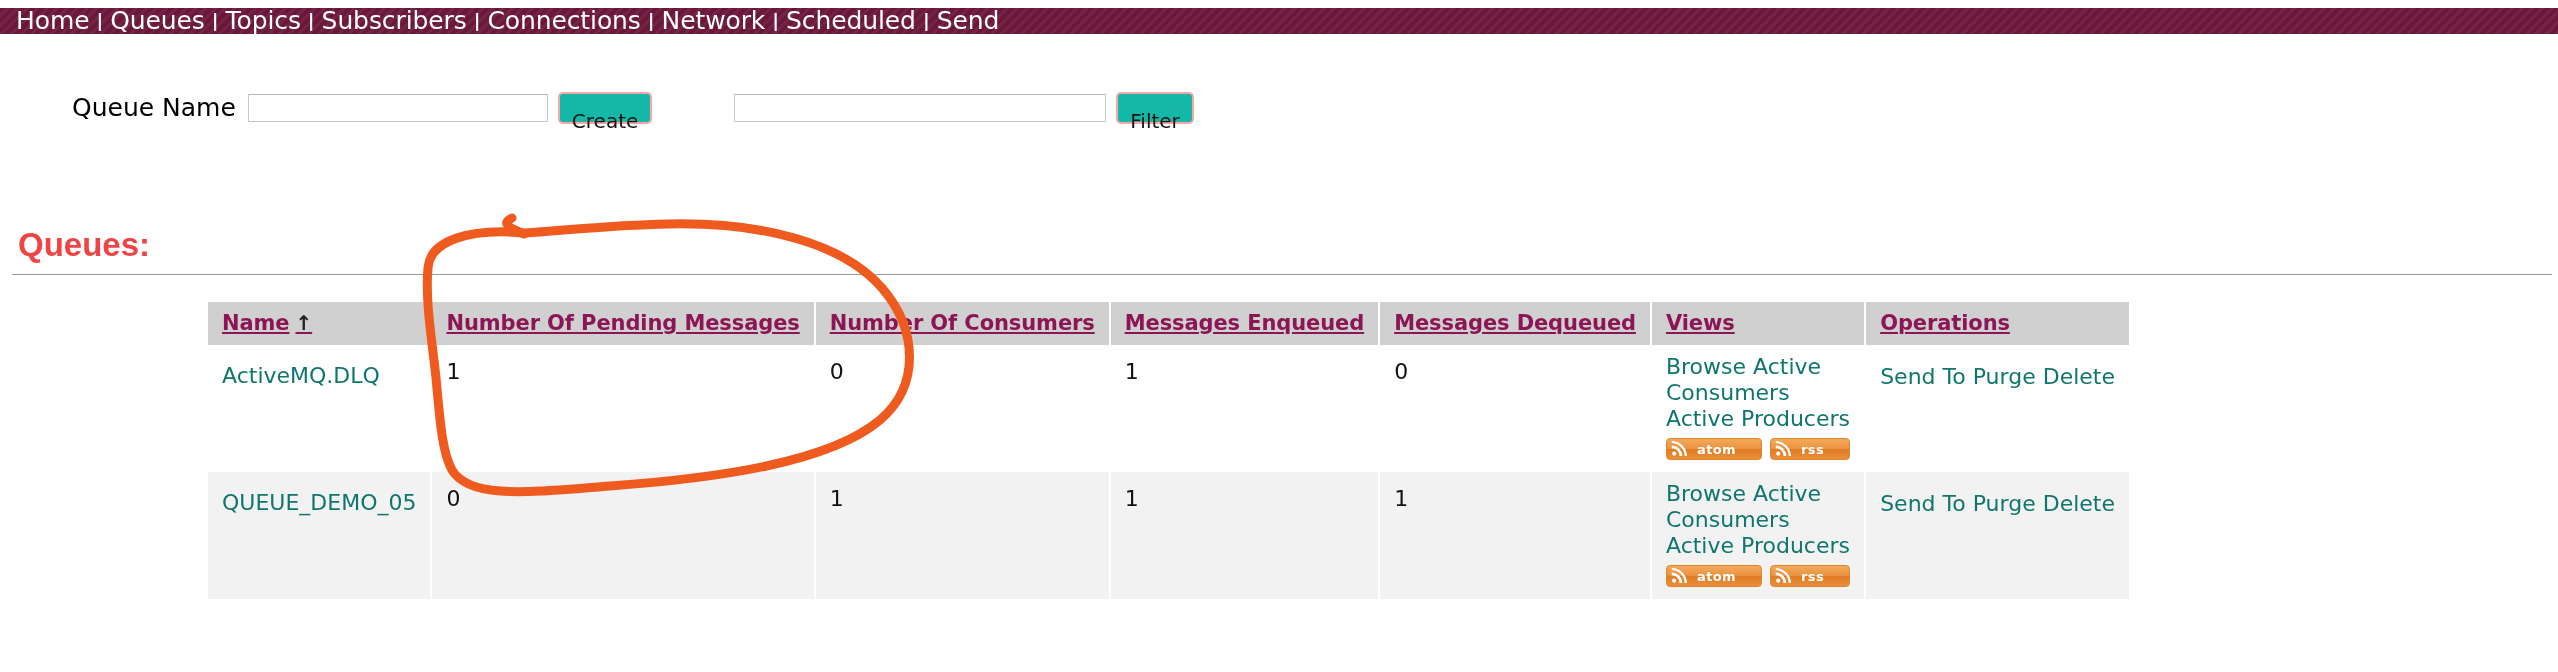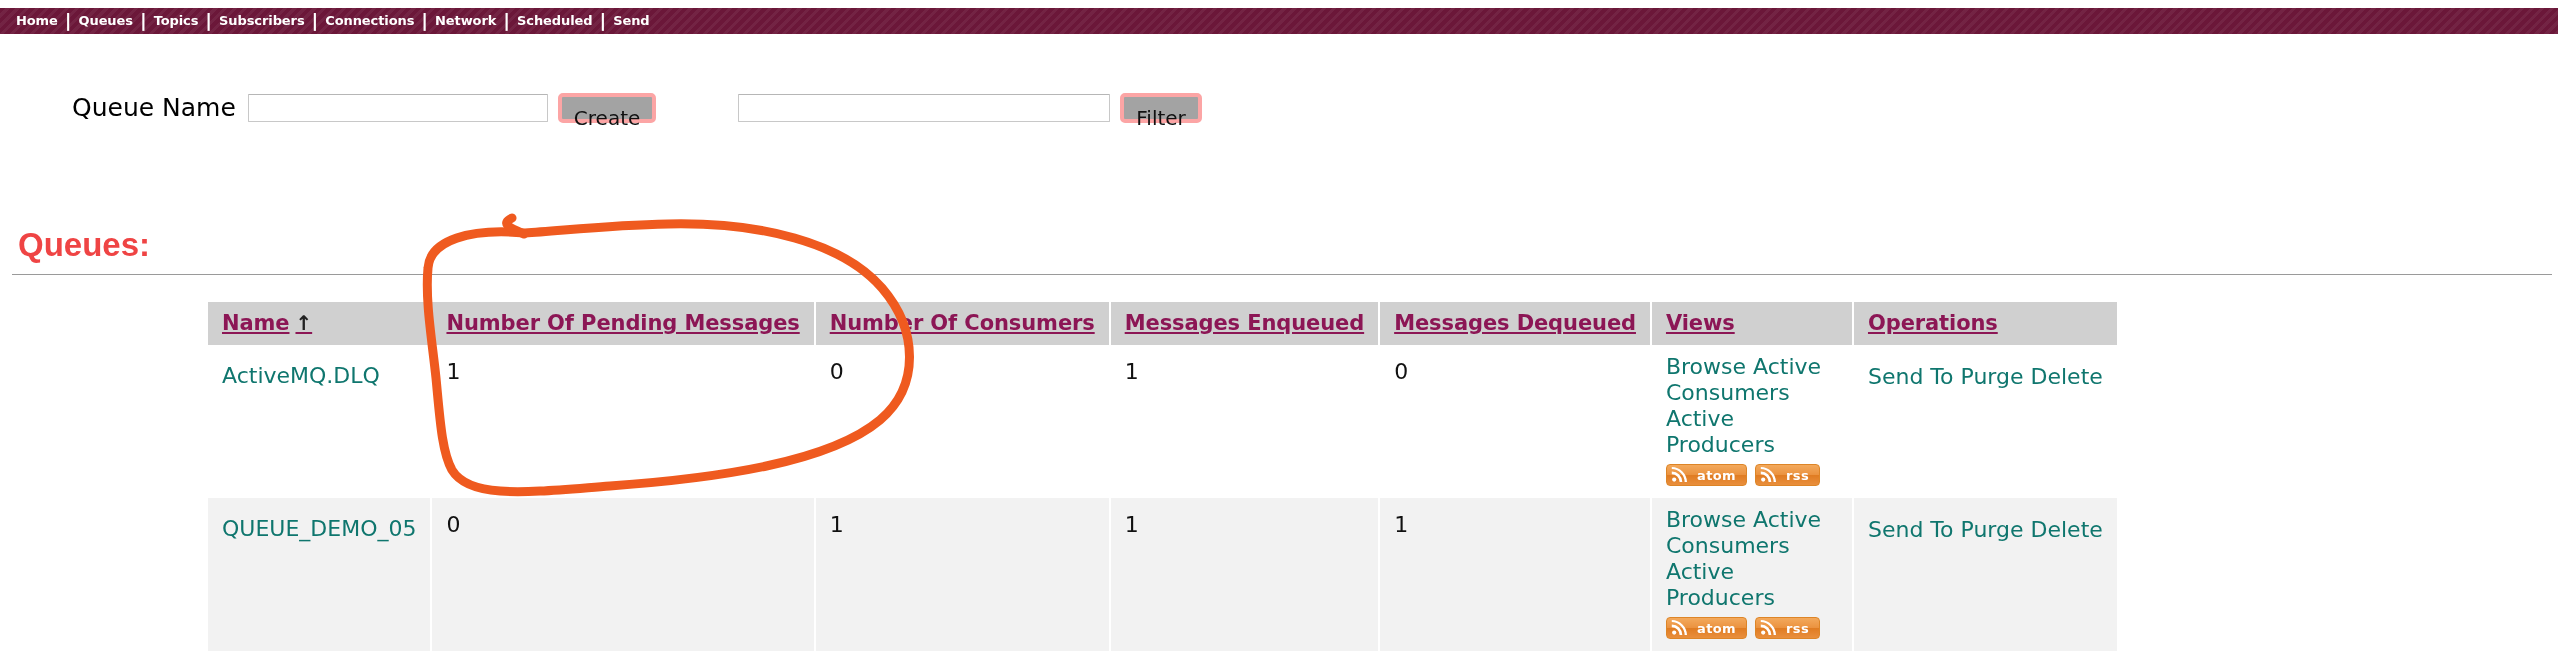--- a/index.html
+++ b/index.html
@@ -34,22 +34,22 @@
     box-sizing: border-box;
     padding-left: 16px;
   }
   #navbar .navlist {
     display: flex;
     align-items: center;
     white-space: nowrap;
   }
   #navbar a.navlink {
     color: #ffffff;
-    font-size: 13px;
-    font-weight: bold;
+    font-size: 25px;
+    font-weight: normal;
     text-decoration: none;
     letter-spacing: -0.1px;
     line-height: 26px;
   }
   #navbar span.navsep {
     color: #ffffff;
     font-size: 18.5px;
     font-weight: bold;
     padding: 0 7px;
     line-height: 26px;
@@ -84,26 +84,26 @@
     box-sizing: border-box;
     font-family: "DejaVu Sans", "Liberation Sans", sans-serif;
     font-size: 18px;
     padding: 0 5px;
     outline: none;
     border-radius: 1px;
   }
   .fbtn {
     margin-left: 10px;
     height: 30px;
-    padding: 8px 12px;
+    padding: 14px 12px;
     font-family: "DejaVu Sans", "Liberation Sans", sans-serif;
     font-size: 20px;
     color: #111111;
-    background: #a3a3a3;
-    border: 4px solid #fca5a5;
+    background: #14b8a6;
+    border: 2px solid #fca5a5;
     border-radius: 5px;
     box-sizing: border-box;
     cursor: pointer;
     line-height: 27px;
   }
   .gap-lg { width: 70px; display: inline-block; }
 
   
   #queues-heading {
     position: absolute;
@@ -200,21 +200,21 @@
   
   .feeds {
     margin-top: 6px;
     display: flex;
     gap: 8px;
   }
   .feed-badge {
     display: inline-flex;
     align-items: center;
     height: 22px;
-    padding: 0 10px 0 4px;
+    padding: 0 25px 0 4px;
     border-radius: 4px;
     background: linear-gradient(to bottom, #f3a95c 0%, #eb9340 48%, #e07c22 52%, #e98f3d 100%);
     border: 1px solid #dd8527;
     box-sizing: border-box;
     text-decoration: none;
   }
   .feed-badge .rss-glyph {
     width: 16px;
     height: 16px;
     margin-right: 4px;

